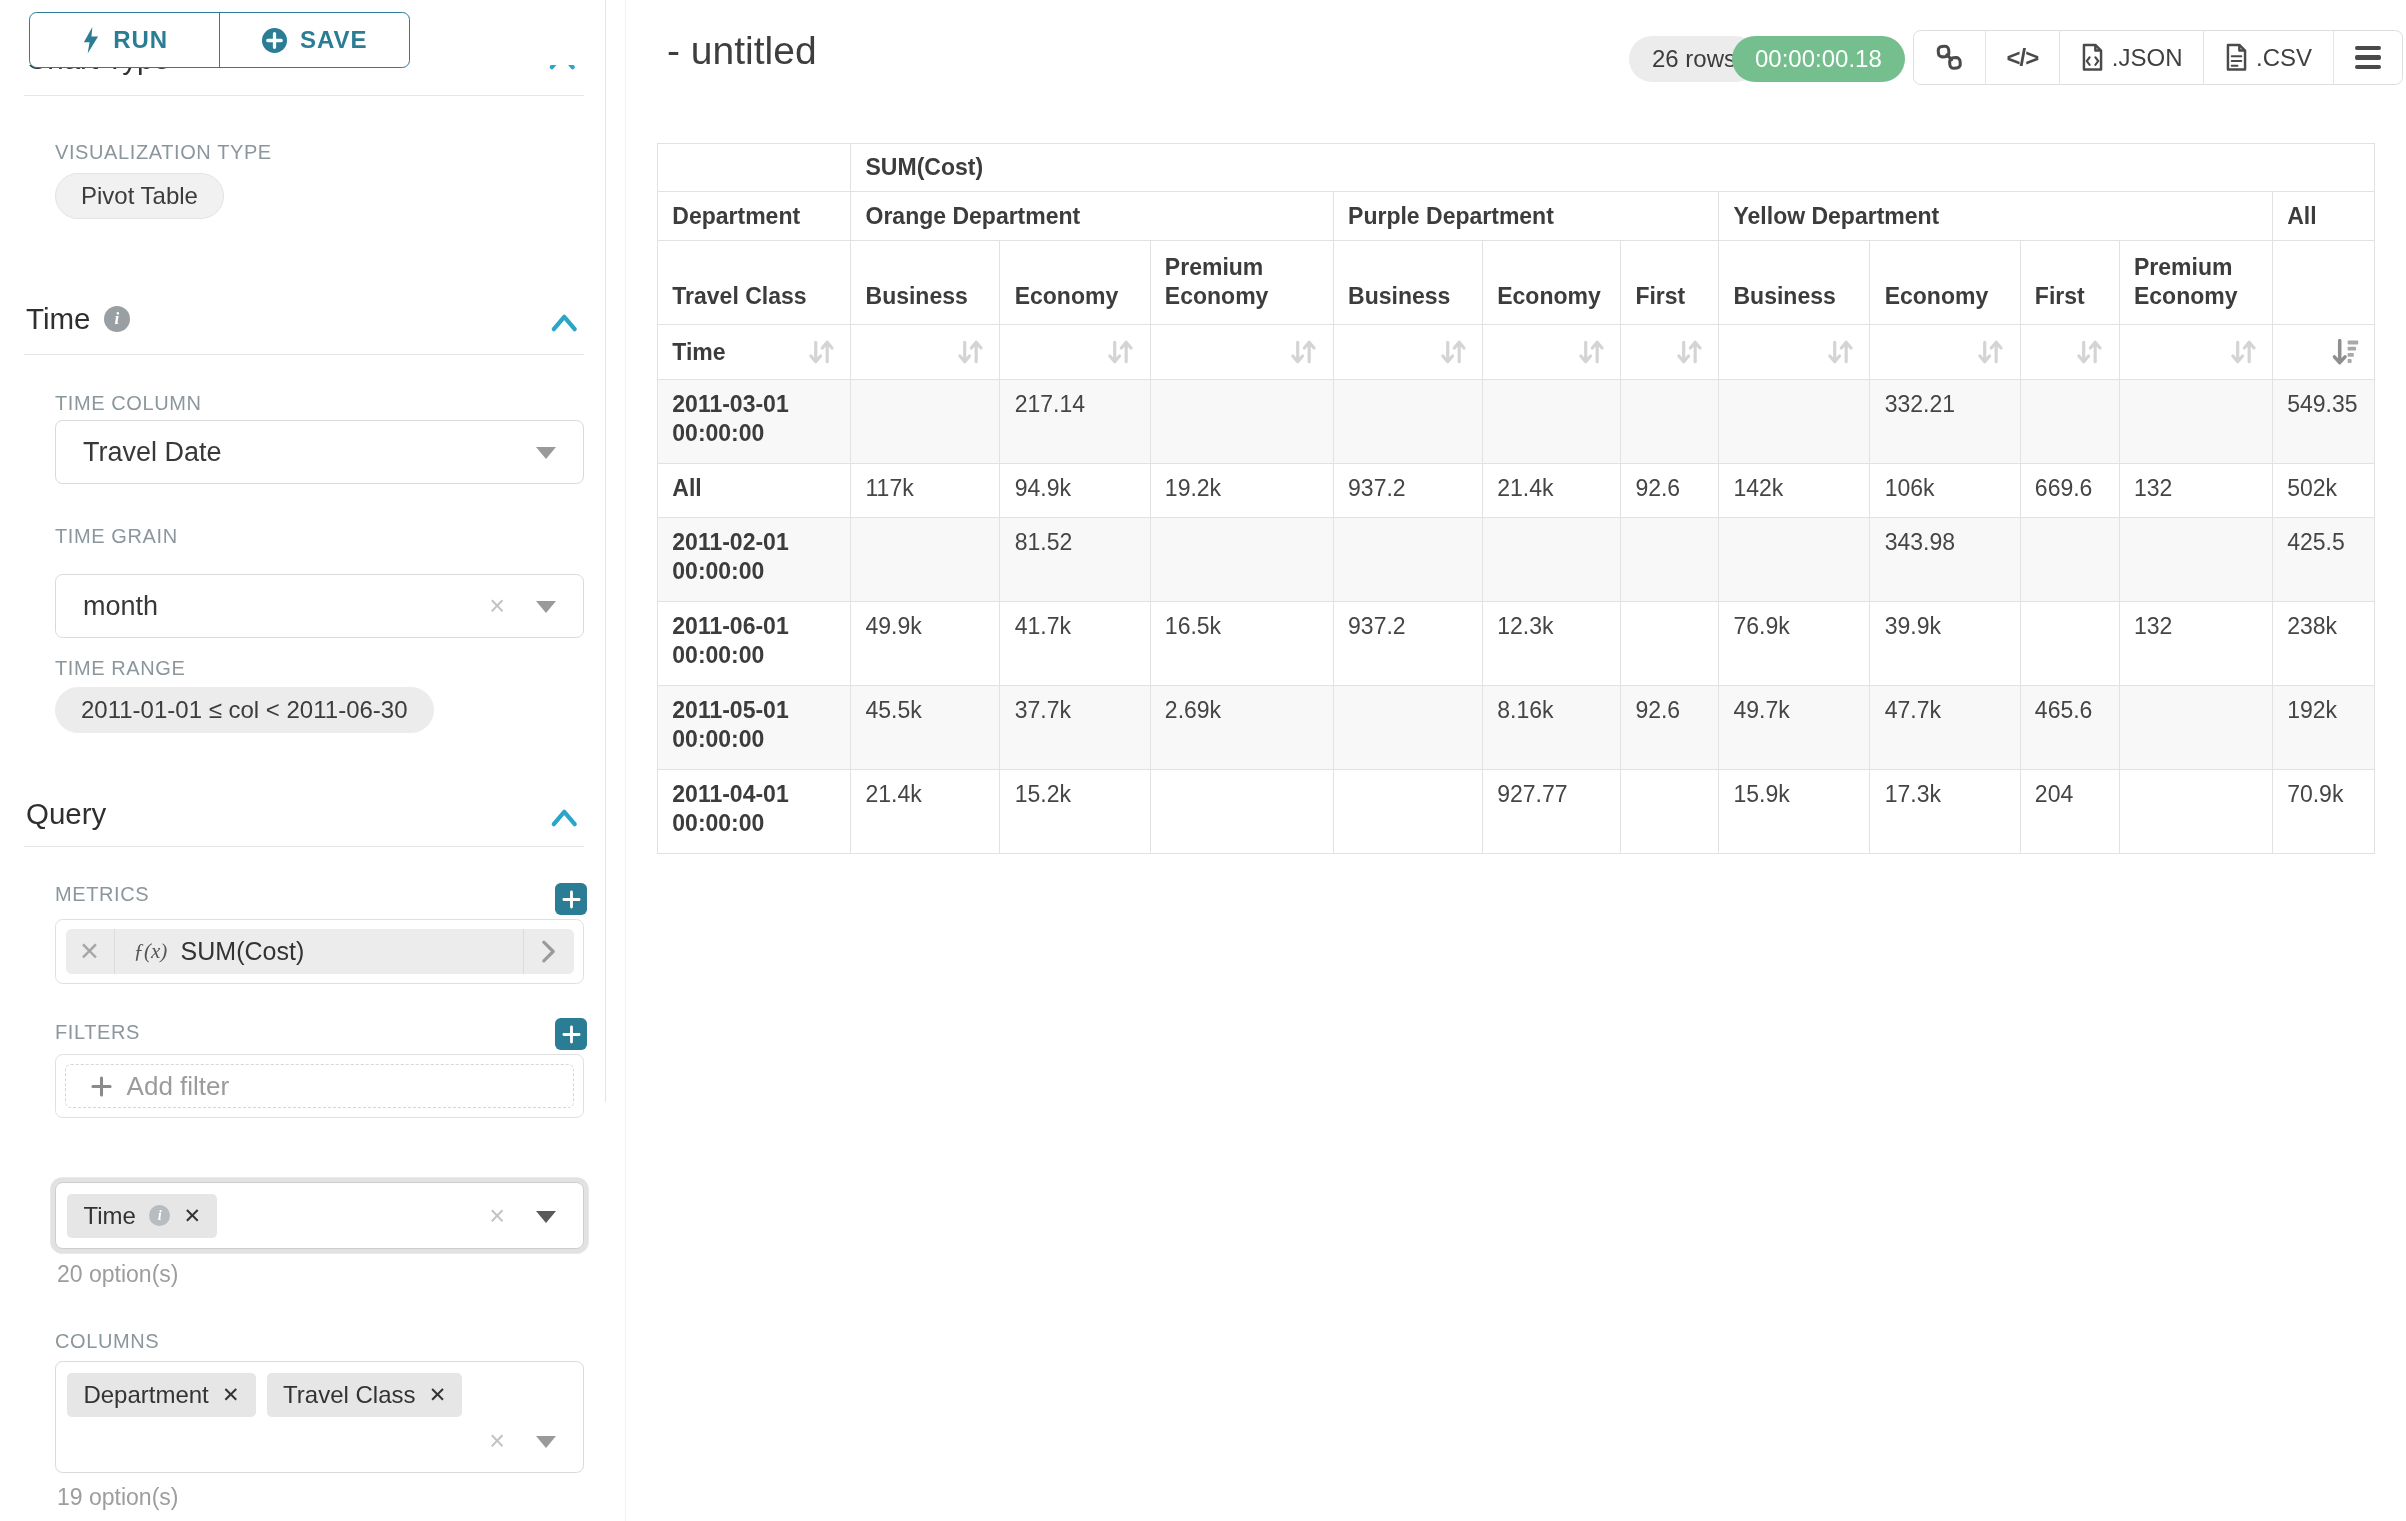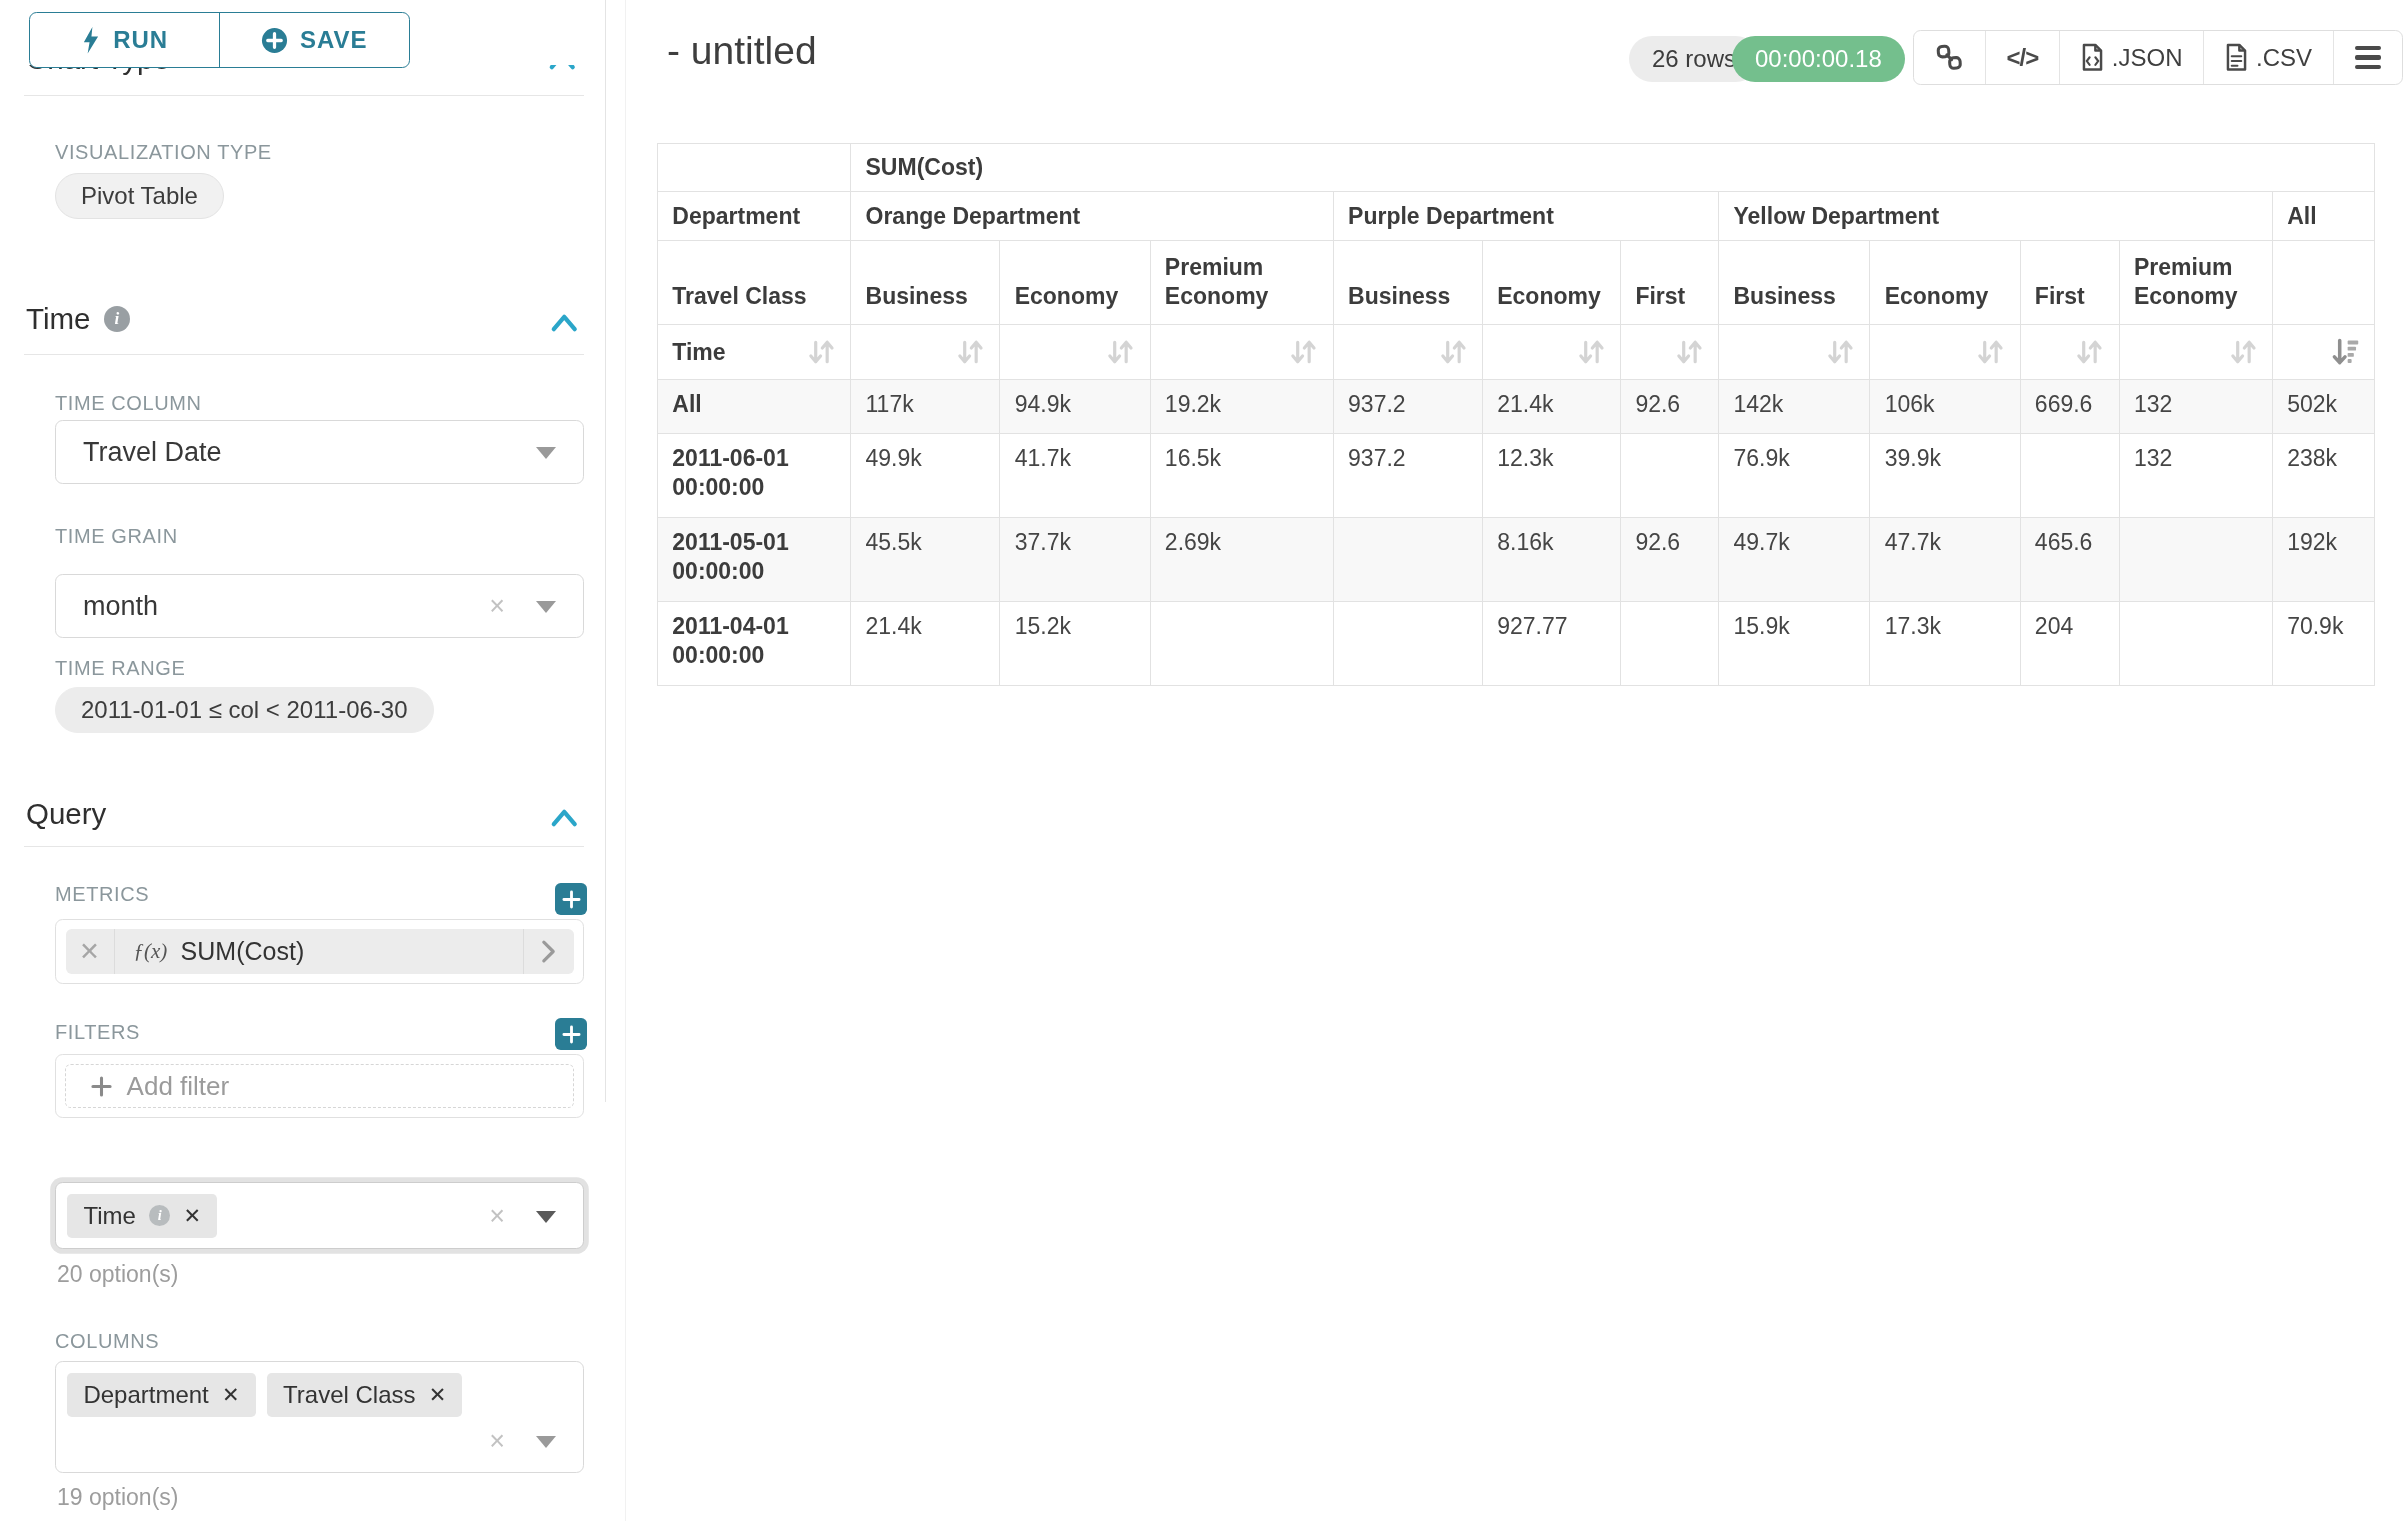--- a/index.html
+++ b/index.html
@@ -444,35 +444,63 @@
                     <rect x="20" y="11" width="9.5" height="4.4" rx="1"></rect>
                     <rect x="20" y="18" width="7" height="4.4" rx="1"></rect>
                     <rect x="20" y="25" width="4.5" height="4.4" rx="1"></rect>
                   </g>
                 </svg>
               </div>
             </th>
           </tr>
       </thead>
       <tbody id="pivot-body">
+          <tr class="tall">
+            <th>2011-03-01 00:00:00</th>
+            <td></td>
+            <td>217.14</td>
+            <td></td>
+            <td></td>
+            <td></td>
+            <td></td>
+            <td></td>
+            <td>332.21</td>
+            <td></td>
+            <td></td>
+            <td>549.35</td>
+          </tr>
           <tr class="short">
             <th>All</th>
             <td>117k</td>
             <td>94.9k</td>
             <td>19.2k</td>
             <td>937.2</td>
             <td>21.4k</td>
             <td>92.6</td>
             <td>142k</td>
             <td>106k</td>
             <td>669.6</td>
             <td>132</td>
             <td>502k</td>
           </tr>
           <tr class="tall">
+            <th>2011-02-01 00:00:00</th>
+            <td></td>
+            <td>81.52</td>
+            <td></td>
+            <td></td>
+            <td></td>
+            <td></td>
+            <td></td>
+            <td>343.98</td>
+            <td></td>
+            <td></td>
+            <td>425.5</td>
+          </tr>
+          <tr class="tall">
             <th>2011-06-01 00:00:00</th>
             <td>49.9k</td>
             <td>41.7k</td>
             <td>16.5k</td>
             <td>937.2</td>
             <td>12.3k</td>
             <td></td>
             <td>76.9k</td>
             <td>39.9k</td>
             <td></td>

